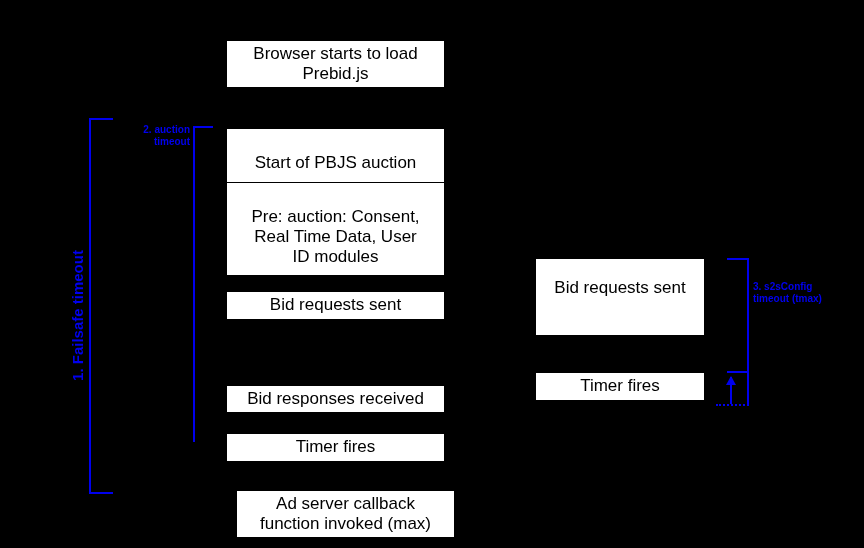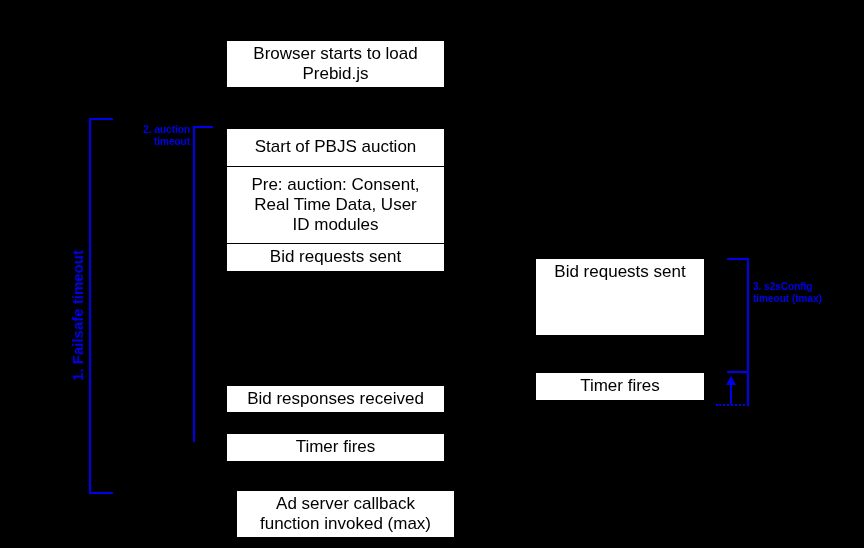--- a/index.html
+++ b/index.html
@@ -43,20 +43,21 @@
     background: #ffffff;
     color: #000000;
     display: flex;
     align-items: center;
     justify-content: center;
     text-align: center;
     font-size: 17px;
     line-height: 1.18;
     box-sizing: border-box;
     border-bottom: 1px solid #000000;
+    margin-top: 16px;
   }
   .box-stack .cell:last-child { border-bottom: none; }
 
   
   .ann-label {
     position: absolute;
     color: #0000ee;
     font-weight: bold;
     font-size: 10px;
     line-height: 1.22;

